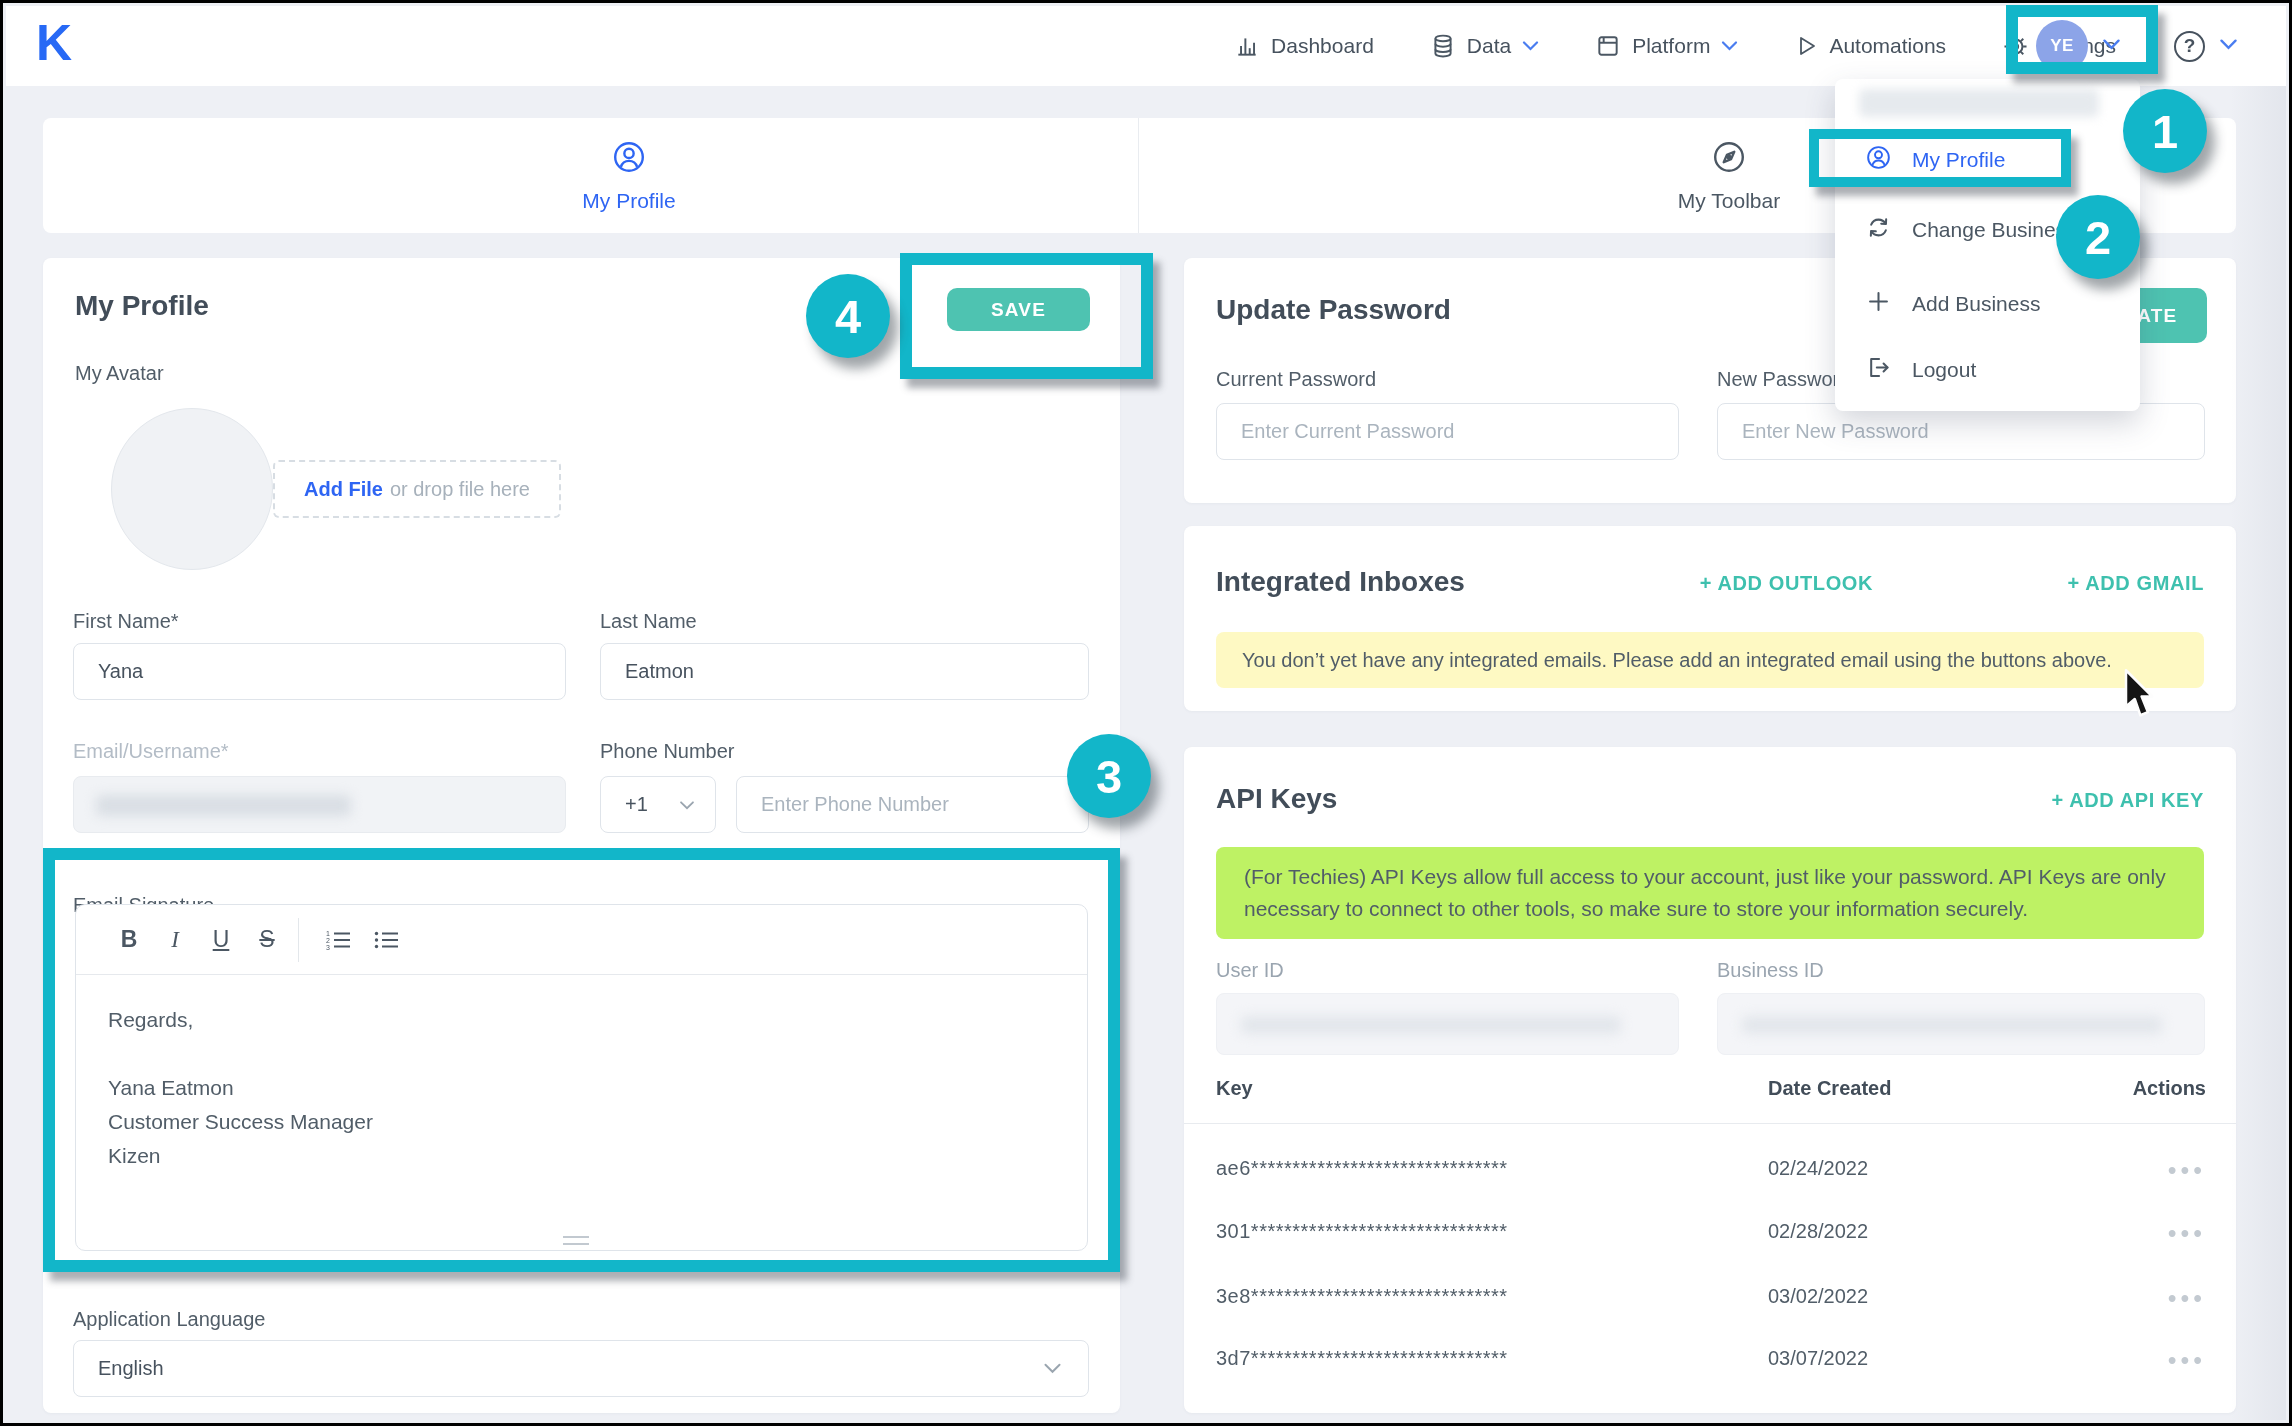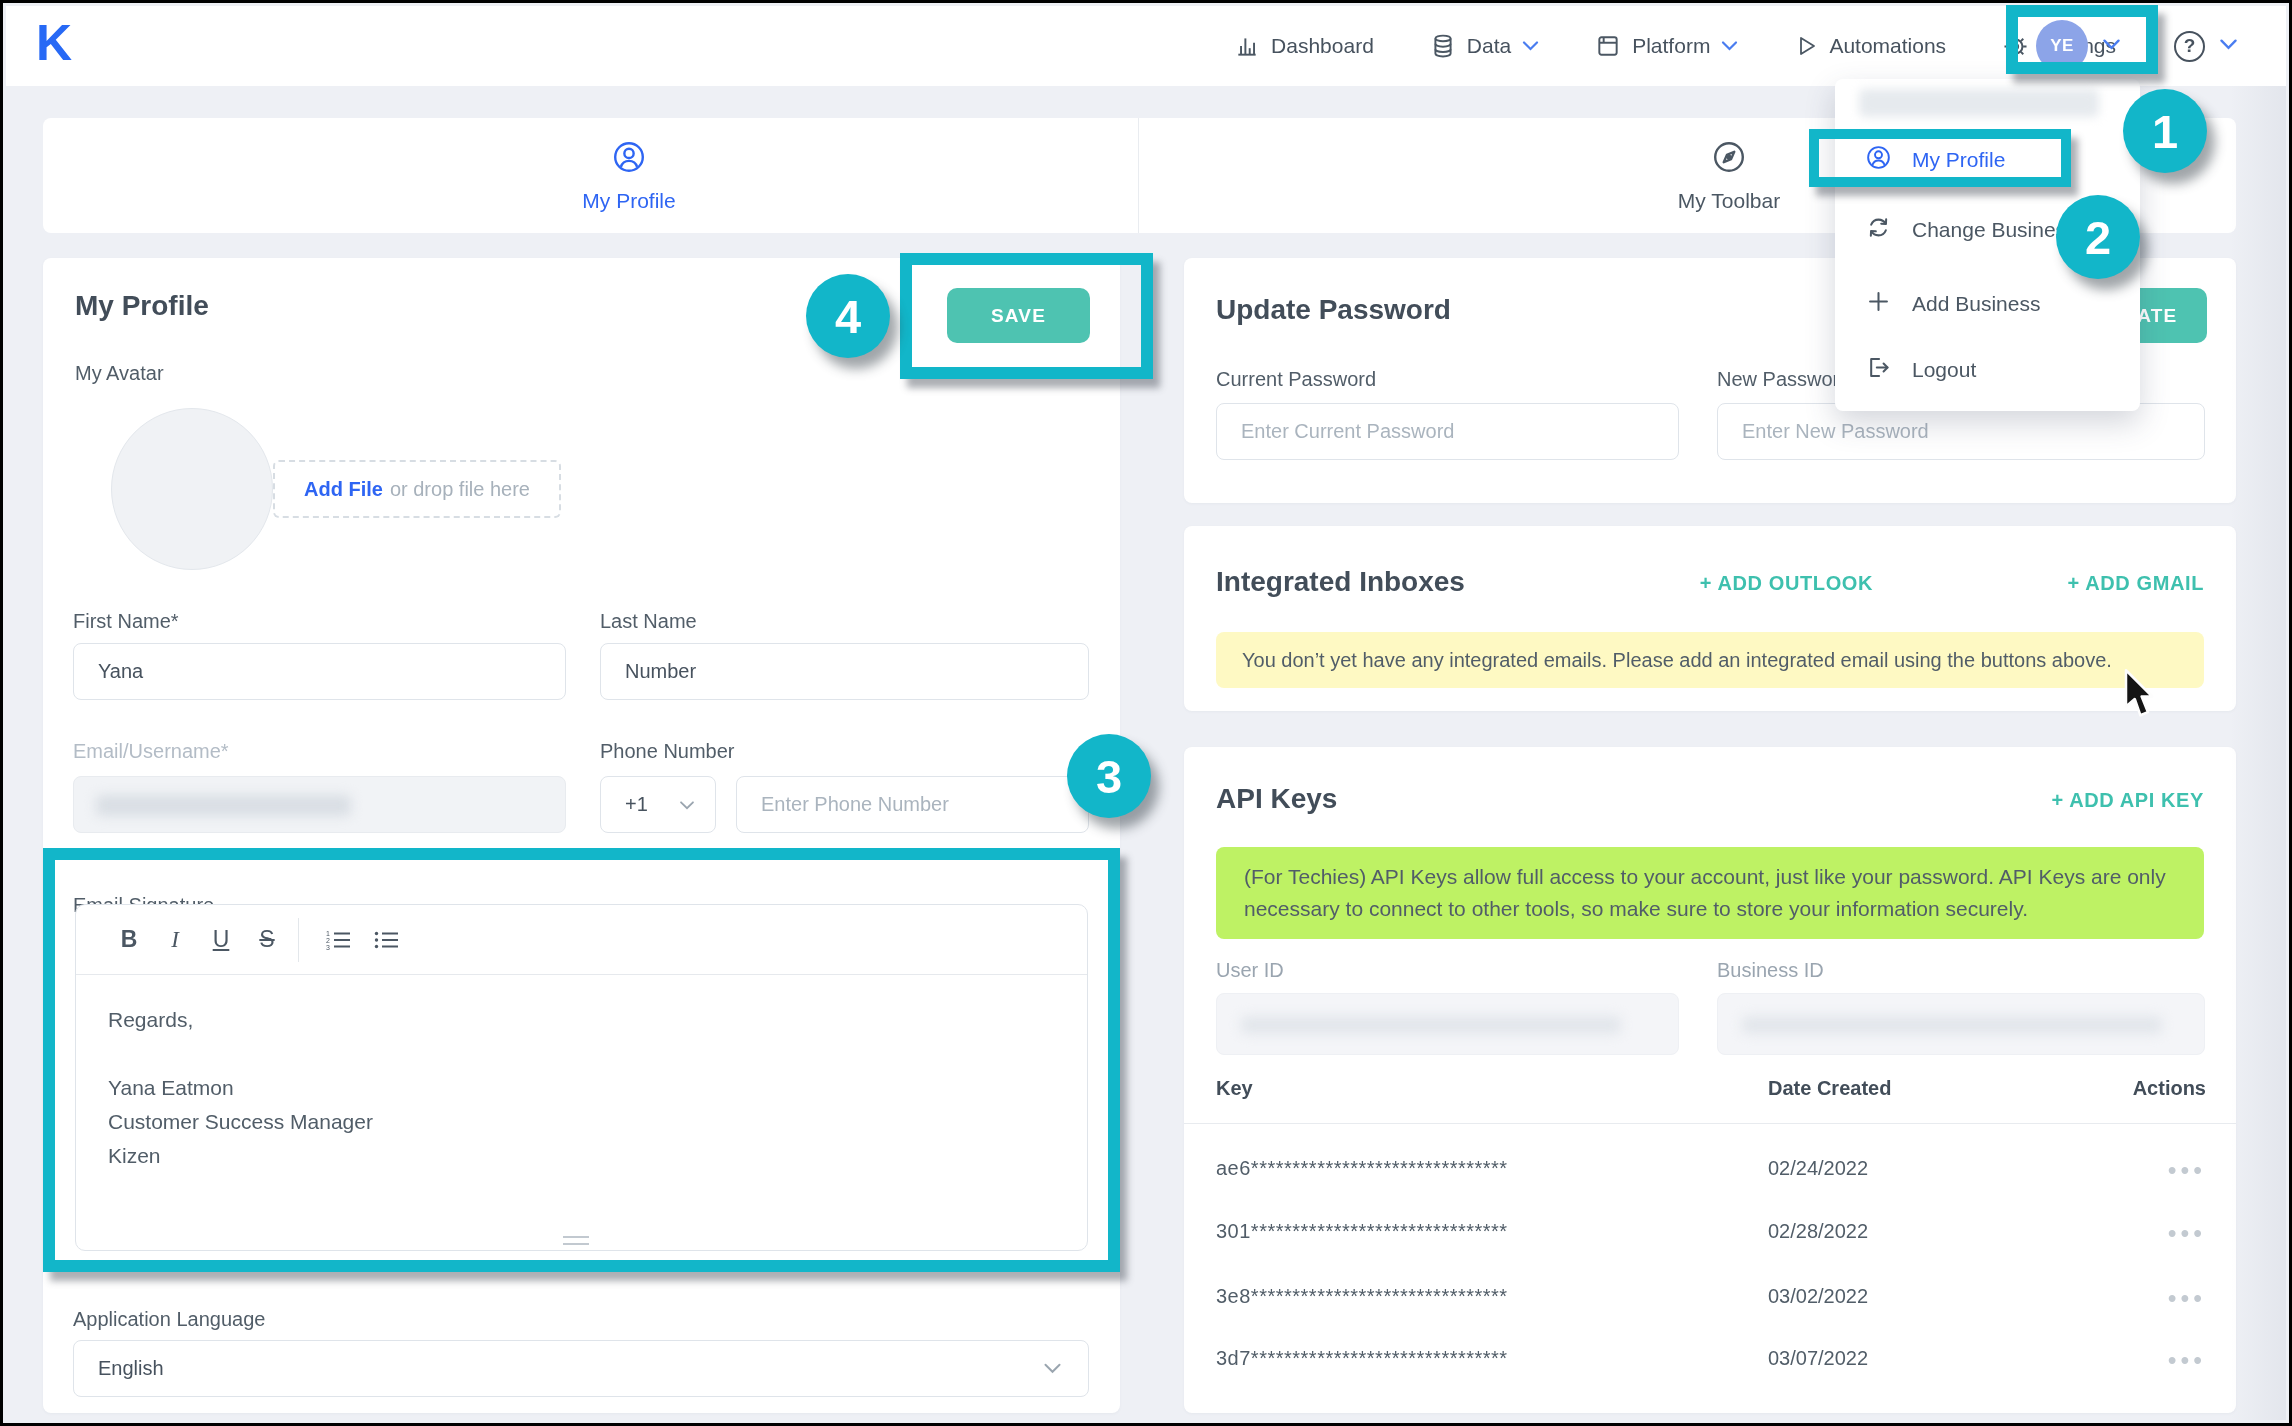--- a/index.html
+++ b/index.html
@@ -200,36 +200,36 @@
             <polygon points="15.5,8.5 13.4,13.4 8.5,15.5 10.6,10.6" stroke-linejoin="round"></polygon>
             <circle cx="12" cy="12" r="0.9" fill="#4b5763"></circle>
         </svg>
       </span>
       <span>My Toolbar</span>
     </div>
   </div>
 
   <div class="card" style="left:40px; top:255px; width:1077px; height:1155px;">
     <div class="card-title abs" style="left:32px; top:32px;">My Profile</div>
-    <button class="btn-teal" style="left:904px; top:30px; width:143px; height:55px;">SAVE</button>
+    <button class="btn-teal" style="left:904px; top:30px; width:143px; height:43px;">SAVE</button>
 
     <div class="lbl abs" style="left:32px; top:104px;">My Avatar</div>
     <div class="big-avatar" style="left:68px; top:150px;"></div>
     <div class="addfile" style="left:230px; top:202px;">
       <span class="link">Add File</span>
       <span class="hint">or drop file here</span>
     </div>
 
     <div class="lbl abs" style="left:30px; top:352px;">First Name*</div>
     <div class="lbl abs" style="left:557px; top:352px;">Last Name</div>
     <div class="inputbox" style="left:30px; top:385px; width:493px;">
       <span>Yana</span>
     </div>
     <div class="inputbox" style="left:557px; top:385px; width:489px;">
-      <span>Number</span>
+      <span>Eatmon</span>
     </div>
 
     <div class="lbl-muted abs" style="left:30px; top:482px;">Email/Username*</div>
     <div class="lbl abs" style="left:557px; top:482px;">Phone Number</div>
     <div class="inputbox disabled" style="left:30px; top:518px; width:493px;">
       <span class="smear" style="left:22px; top:18px; width:255px; height:21px;"></span>
     </div>
     <div class="selectbox" style="left:557px; top:518px; width:116px;">
       <span>+1</span>
       <span class="chev-right">

